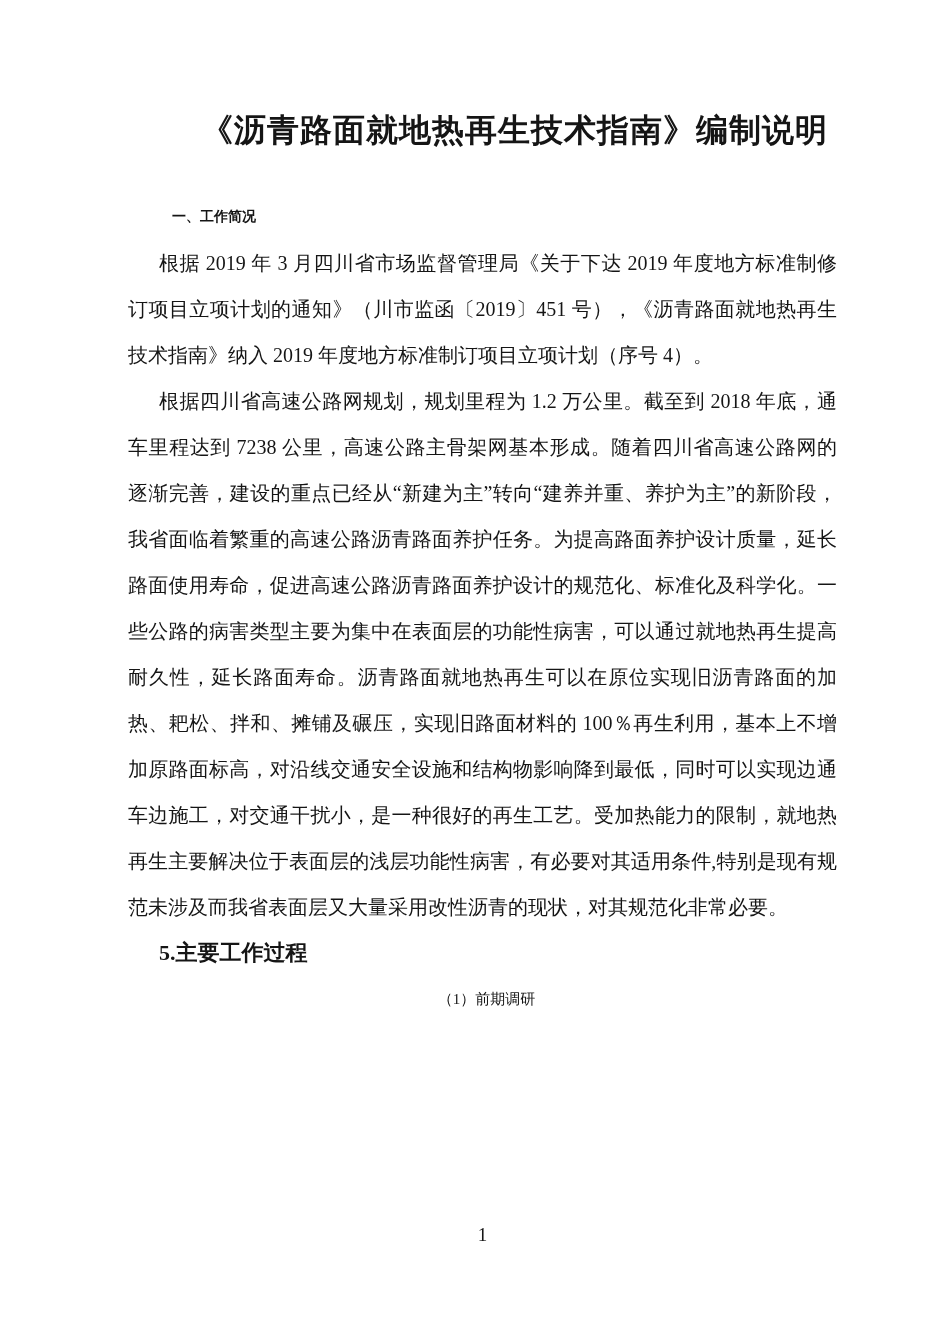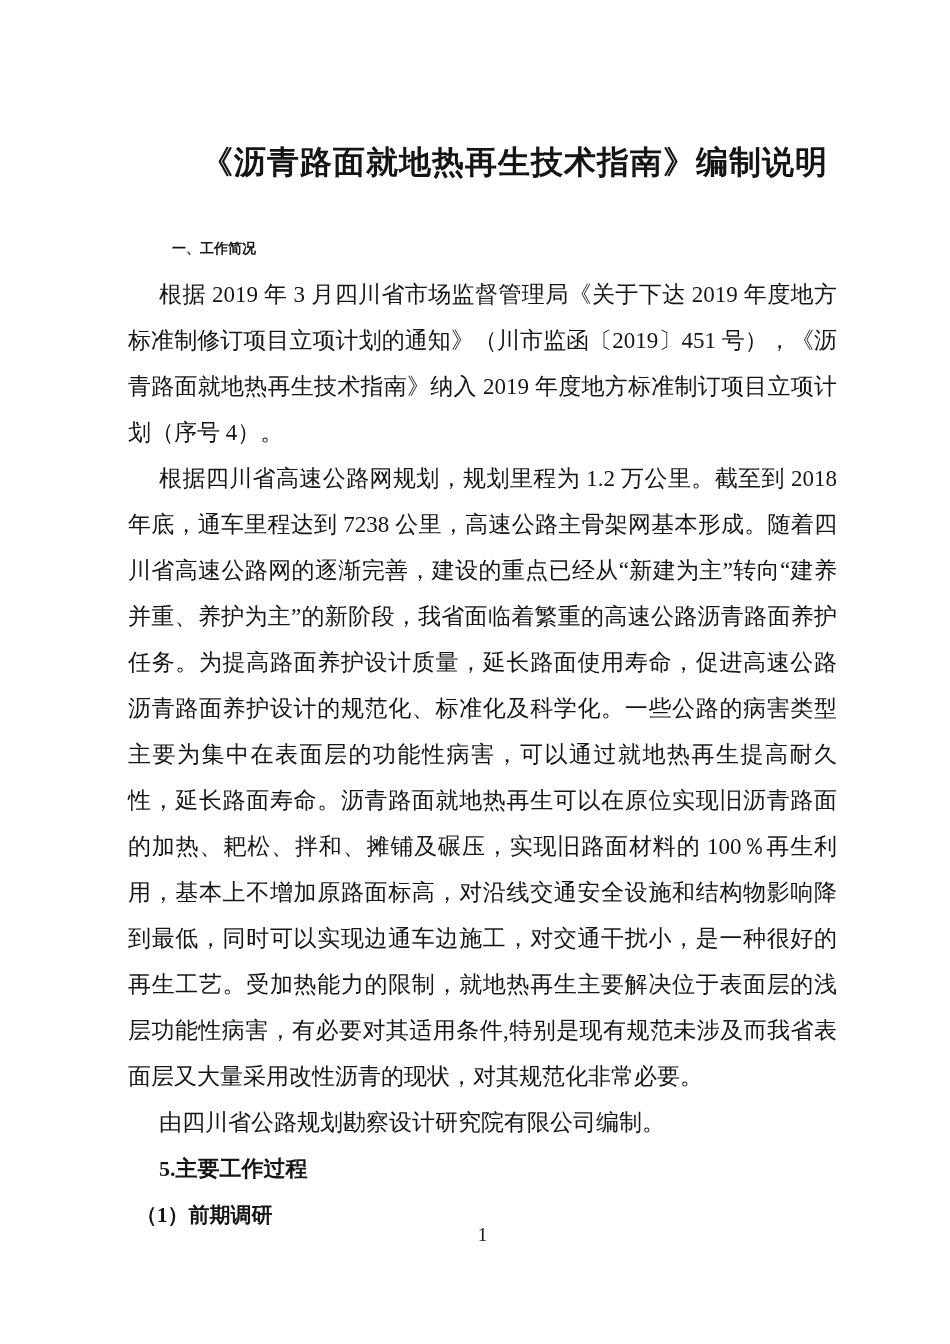--- a/index.html
+++ b/index.html
@@ -13,21 +13,20 @@
     position: relative;
     overflow: hidden;
     font-family: "Liberation Serif", "DejaVu Serif", serif;
     color: #151515;
   }
   .page {
     position: absolute;
     left: 128px;
     top: 0;
     width: 709px;
-    margin-top: 32px;
   }
   .doc-title {
     margin: 0;
     padding-top: 103px;
     font-size: 32px;
     line-height: 54px;
     font-weight: 700;
     text-align: center;
     text-indent: 64px;
     letter-spacing: 1px;
@@ -42,28 +41,29 @@
   }
   .h-num {
     margin: 0;
     font-size: 22px;
     font-weight: 700;
     line-height: 46px;
     padding-left: 31px;
   }
   .h-sub {
     margin: 0;
-    font-size: 21px;
-    font-weight: 700;
+    font-size: 15px;
+    font-weight: 400;
     line-height: 46px;
     padding-left: 8px;
+    text-align: center;
   }
   .body-para {
     margin: 0;
-    font-size: 23px;
+    font-size: 20px;
     line-height: 46px;
     text-align: justify;
     text-indent: 31px;
   }
   .page-number {
     position: absolute;
     top: 1222px;
     left: 128px;
     width: 709px;
     text-align: center;
@@ -78,21 +78,20 @@
   <h1 class="doc-title">《沥青路面就地热再生技术指南》编制说明</h1>
 
   <h2 class="h-major">一、工作简况</h2>
 
 
   <p class="body-para">根据 2019 年 3 月四川省市场监督管理局《关于下达 2019 年度地方标准制修订项目立项计划的通知》（川市监函〔2019〕451 号），《沥青路面就地热再生技术指南》纳入 2019 年度地方标准制订项目立项计划（序号 4）。</p>
 
   <p class="body-para">根据四川省高速公路网规划，规划里程为 1.2 万公里。截至到 2018 年底，通车里程达到 7238 公里，高速公路主骨架网基本形成。随着四川省高速公路网的逐渐完善，建设的重点已经从“新建为主”转向“建养并重、养护为主”的新阶段，我省面临着繁重的高速公路沥青路面养护任务。为提高路面养护设计质量，延长路面使用寿命，促进高速公路沥青路面养护设计的规范化、标准化及科学化。一些公路的病害类型主要为集中在表面层的功能性病害，可以通过就地热再生提高耐久性，延长路面寿命。沥青路面就地热再生可以在原位实现旧沥青路面的加热、耙松、拌和、摊铺及碾压，实现旧路面材料的 100％再生利用，基本上不增加原路面标高，对沿线交通安全设施和结构物影响降到最低，同时可以实现边通车边施工，对交通干扰小，是一种很好的再生工艺。受加热能力的限制，就地热再生主要解决位于表面层的浅层功能性病害，有必要对其适用条件,特别是现有规范未涉及而我省表面层又大量采用改性沥青的现状，对其规范化非常必要。</p>
 
 
-  <p class="body-para">由四川省公路规划勘察设计研究院有限公司编制。</p>
 
   <h3 class="h-num">5.主要工作过程</h3>
 
   <h4 class="h-sub">（1）前期调研</h4>
 
 </div>
 
 <div class="page-number">1</div>
 
 </body></html>

